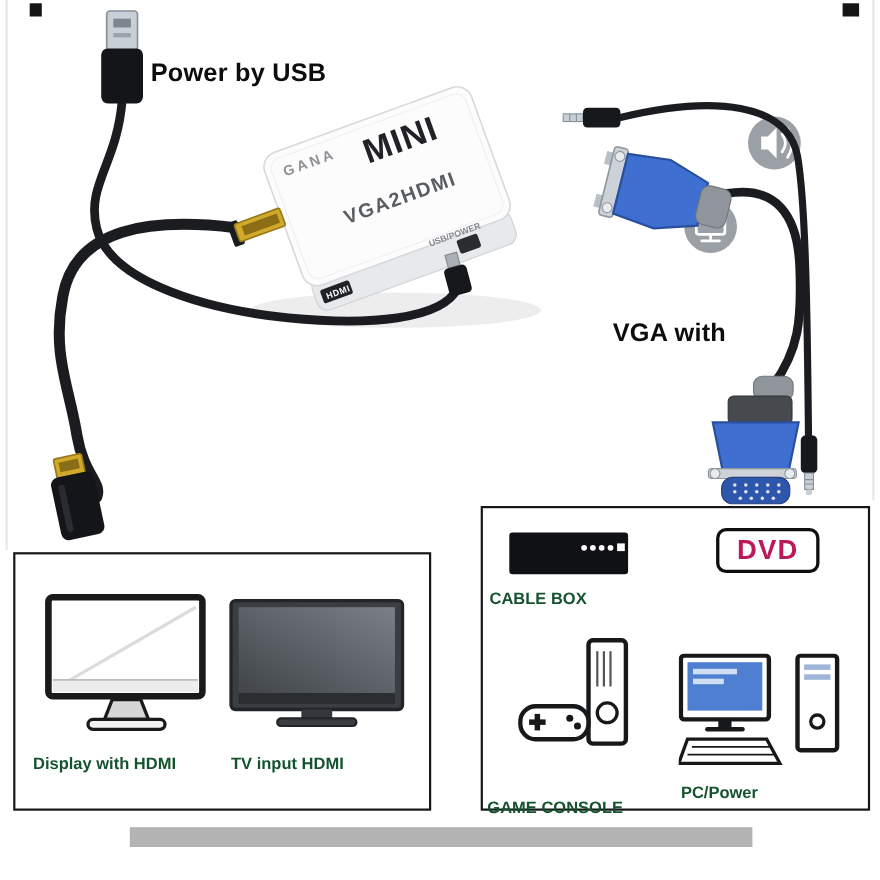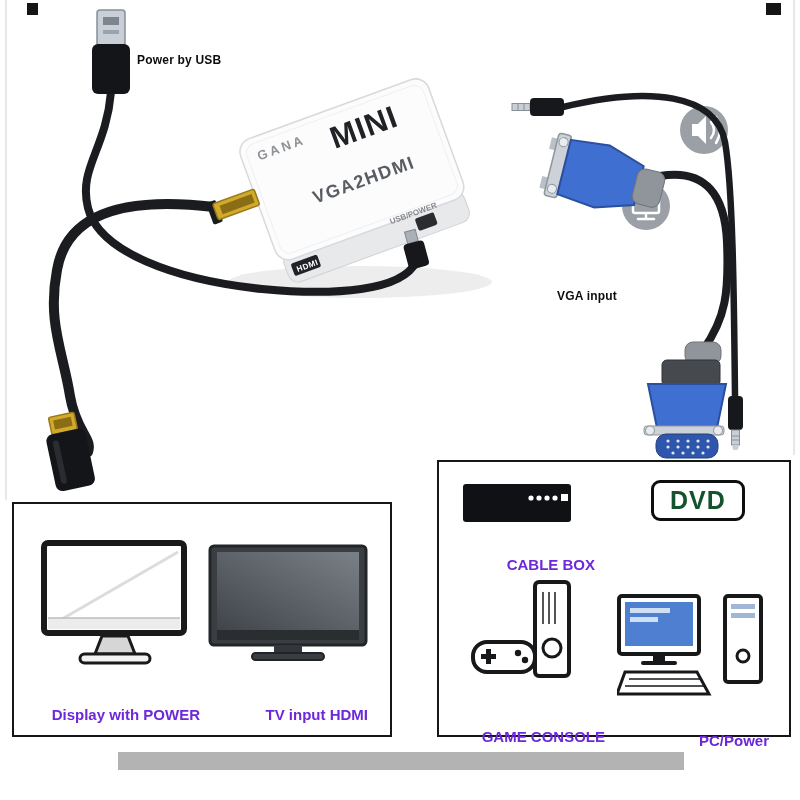--- a/index.html
+++ b/index.html
@@ -6,31 +6,31 @@
   .stage{position:relative;width:800px;height:800px;background:#ffffff;overflow:hidden;
          font-family:"Liberation Sans",sans-serif;color:#111;}
   .corner{position:absolute;background:#151515;}
   .corner.tl{left:27px;top:3px;width:11px;height:12px;}
   .corner.tr{left:766px;top:3px;width:15px;height:12px;}
   .edge{position:absolute;background:#e7e7e7;width:2px;}
   .edge.l{left:5px;top:0;height:500px;}
   .edge.r{right:5px;top:0;height:455px;}
   .bottom-strip{position:absolute;left:118px;top:752px;width:566px;height:18px;background:#b3b3b3;}
   .illustration{position:absolute;left:0;top:0;}
-  .ann{position:absolute;font-size:12px;font-weight:600;color:#0d0d0d;letter-spacing:.2px;white-space:nowrap;}
+  .ann{position:absolute;font-size:23px;font-weight:600;color:#0d0d0d;letter-spacing:.2px;white-space:nowrap;}
   .ann.power{left:137px;top:53px;}
   .ann.hdmiout{left:84px;top:343px;}
   .ann.vgain{left:557px;top:289px;}
   .panel{position:absolute;border:2px solid #161616;background:#fff;}
   .panel.left{left:12px;top:502px;width:376px;height:231px;}
   .panel.right{left:437px;top:460px;width:350px;height:273px;}
   .p-abs{position:absolute;}
-  .panel-label{position:absolute;font-size:15px;font-weight:600;color:#6d28d9;text-align:right;white-space:nowrap;margin-top:20px;}
+  .panel-label{position:absolute;font-size:15px;font-weight:600;color:#14532d;text-align:left;white-space:nowrap;}
   .dvd-badge{position:absolute;left:212px;top:18px;border:3.5px solid #0e0e0e;border-radius:9px;
-             padding:3px 16px;font-size:25px;font-weight:800;letter-spacing:1px;color:#14532d;}
+             padding:3px 16px;font-size:25px;font-weight:800;letter-spacing:1px;color:#be185d;}
   svg text{font-family:"Liberation Sans",sans-serif;}
 </style>
 </head>
 <body>
 
 <div class="stage">
 
   <div class="corner tl"></div>
   <div class="corner tr"></div>
   <div class="edge l"></div>
@@ -141,21 +141,21 @@
 
     <g>
       <rect x="728" y="396" width="15" height="34" rx="4" fill="#17181c"></rect>
       <rect x="731.5" y="430" width="8" height="15" fill="#c9cfd6" stroke="#878f98"></rect>
       <path d="M 731.5,436 H 739.5 M 731.5,440 H 739.5" stroke="#878f98" stroke-width="1"></path>
       <rect x="732.5" y="445" width="6" height="5" rx="2" fill="#c9cfd6"></rect>
     </g>
   </svg>
 
   <div class="ann power">Power by USB</div>
-  <div class="ann vgain">VGA input</div>
+  <div class="ann vgain">VGA with</div>
 
   <div class="panel left">
     <svg class="p-abs" style="left:26px;top:36px;" width="150" height="130" viewBox="0 0 150 130">
       <rect x="4" y="3" width="140" height="90" rx="4" fill="#ffffff" stroke="#1a1a1a" stroke-width="6"></rect>
       <path d="M 10,86 L 138,12" stroke="#dcdcdc" stroke-width="3"></path>
       <rect x="8" y="78" width="132" height="11" fill="#ececec"></rect>
       <path d="M 8,78 H 140" stroke="#bdbdbd" stroke-width="1.5"></path>
       <path d="M 62,96 L 88,96 L 95,114 L 55,114 Z" fill="#d6d6d6" stroke="#1a1a1a" stroke-width="3"></path>
       <rect x="40" y="114" width="70" height="9" rx="4.5" fill="#f2f2f2" stroke="#1a1a1a" stroke-width="3"></rect>
     </svg>
@@ -165,21 +165,21 @@
           <stop offset="0" stop-color="#41454a"></stop>
             <stop offset="1" stop-color="#7a8087"></stop>
         </linearGradient>
       </defs>
       <rect x="2" y="2" width="156" height="99" rx="4" fill="#3a3e43" stroke="#222528" stroke-width="3"></rect>
       <rect x="9" y="8" width="142" height="78" fill="url(#tvg)"></rect>
       <rect x="9" y="86" width="142" height="10" fill="#2b2e31"></rect>
       <rect x="66" y="101" width="28" height="8" fill="#33363a"></rect>
       <rect x="44" y="109" width="72" height="7" rx="3.5" fill="#3a3e43" stroke="#222528" stroke-width="2"></rect>
     </svg>
-    <div class="panel-label" style="left:16px;top:182px;width:170px;">Display with POWER</div>
+    <div class="panel-label" style="left:16px;top:182px;width:170px;">Display with HDMI</div>
     <div class="panel-label" style="left:196px;top:182px;width:158px;">TV input HDMI</div>
   </div>
 
   <div class="panel right">
     <svg class="p-abs" style="left:22px;top:16px;" width="112" height="50" viewBox="0 0 112 50">
       <rect x="2" y="6" width="108" height="38" rx="3" fill="#101114"></rect>
       <circle cx="70" cy="20" r="2.6" fill="#fff"></circle>
         <circle cx="78" cy="20" r="2.6" fill="#fff"></circle>
       <circle cx="86" cy="20" r="2.6" fill="#fff"></circle>
         <circle cx="94" cy="20" r="2.6" fill="#fff"></circle>
@@ -192,21 +192,21 @@
     <svg class="p-abs" style="left:32px;top:118px;" width="112" height="120" viewBox="0 0 112 120">
       <rect x="64" y="2" width="34" height="94" rx="4" fill="#fff" stroke="#16181a" stroke-width="4"></rect>
       <path d="M 72,12 V 44 M 78,12 V 44 M 84,12 V 44" stroke="#555" stroke-width="2"></path>
       <circle cx="81" cy="68" r="9" fill="none" stroke="#16181a" stroke-width="3"></circle>
       <rect x="2" y="62" width="62" height="30" rx="14" fill="#fff" stroke="#16181a" stroke-width="4"></rect>
       <rect x="15" y="69" width="5" height="15" fill="#16181a"></rect>
       <rect x="10" y="74" width="15" height="5" fill="#16181a"></rect>
       <circle cx="47" cy="73" r="3.2" fill="#16181a"></circle>
       <circle cx="54" cy="80" r="3.2" fill="#16181a"></circle>
     </svg>
-    <div class="panel-label" style="left:4px;top:246px;width:162px;">GAME CONSOLE</div>
+    <div class="panel-label" style="left:4px;top:264px;width:162px;">GAME CONSOLE</div>
 
     <svg class="p-abs" style="left:178px;top:132px;" width="156" height="112" viewBox="0 0 156 112">
       <rect x="2" y="2" width="80" height="58" rx="3" fill="#fff" stroke="#16181a" stroke-width="4"></rect>
       <rect x="8" y="8" width="68" height="44" fill="#4f7fd0"></rect>
       <rect x="13" y="14" width="40" height="5" fill="#cfe0f5"></rect>
       <rect x="13" y="23" width="28" height="5" fill="#cfe0f5"></rect>
       <rect x="36" y="60" width="12" height="7" fill="#16181a"></rect>
       <rect x="24" y="67" width="36" height="4" rx="2" fill="#16181a"></rect>
       <rect x="108" y="2" width="36" height="86" rx="3" fill="#fff" stroke="#16181a" stroke-width="4"></rect>
       <rect x="114" y="10" width="24" height="5" fill="#9fb6d8"></rect>

